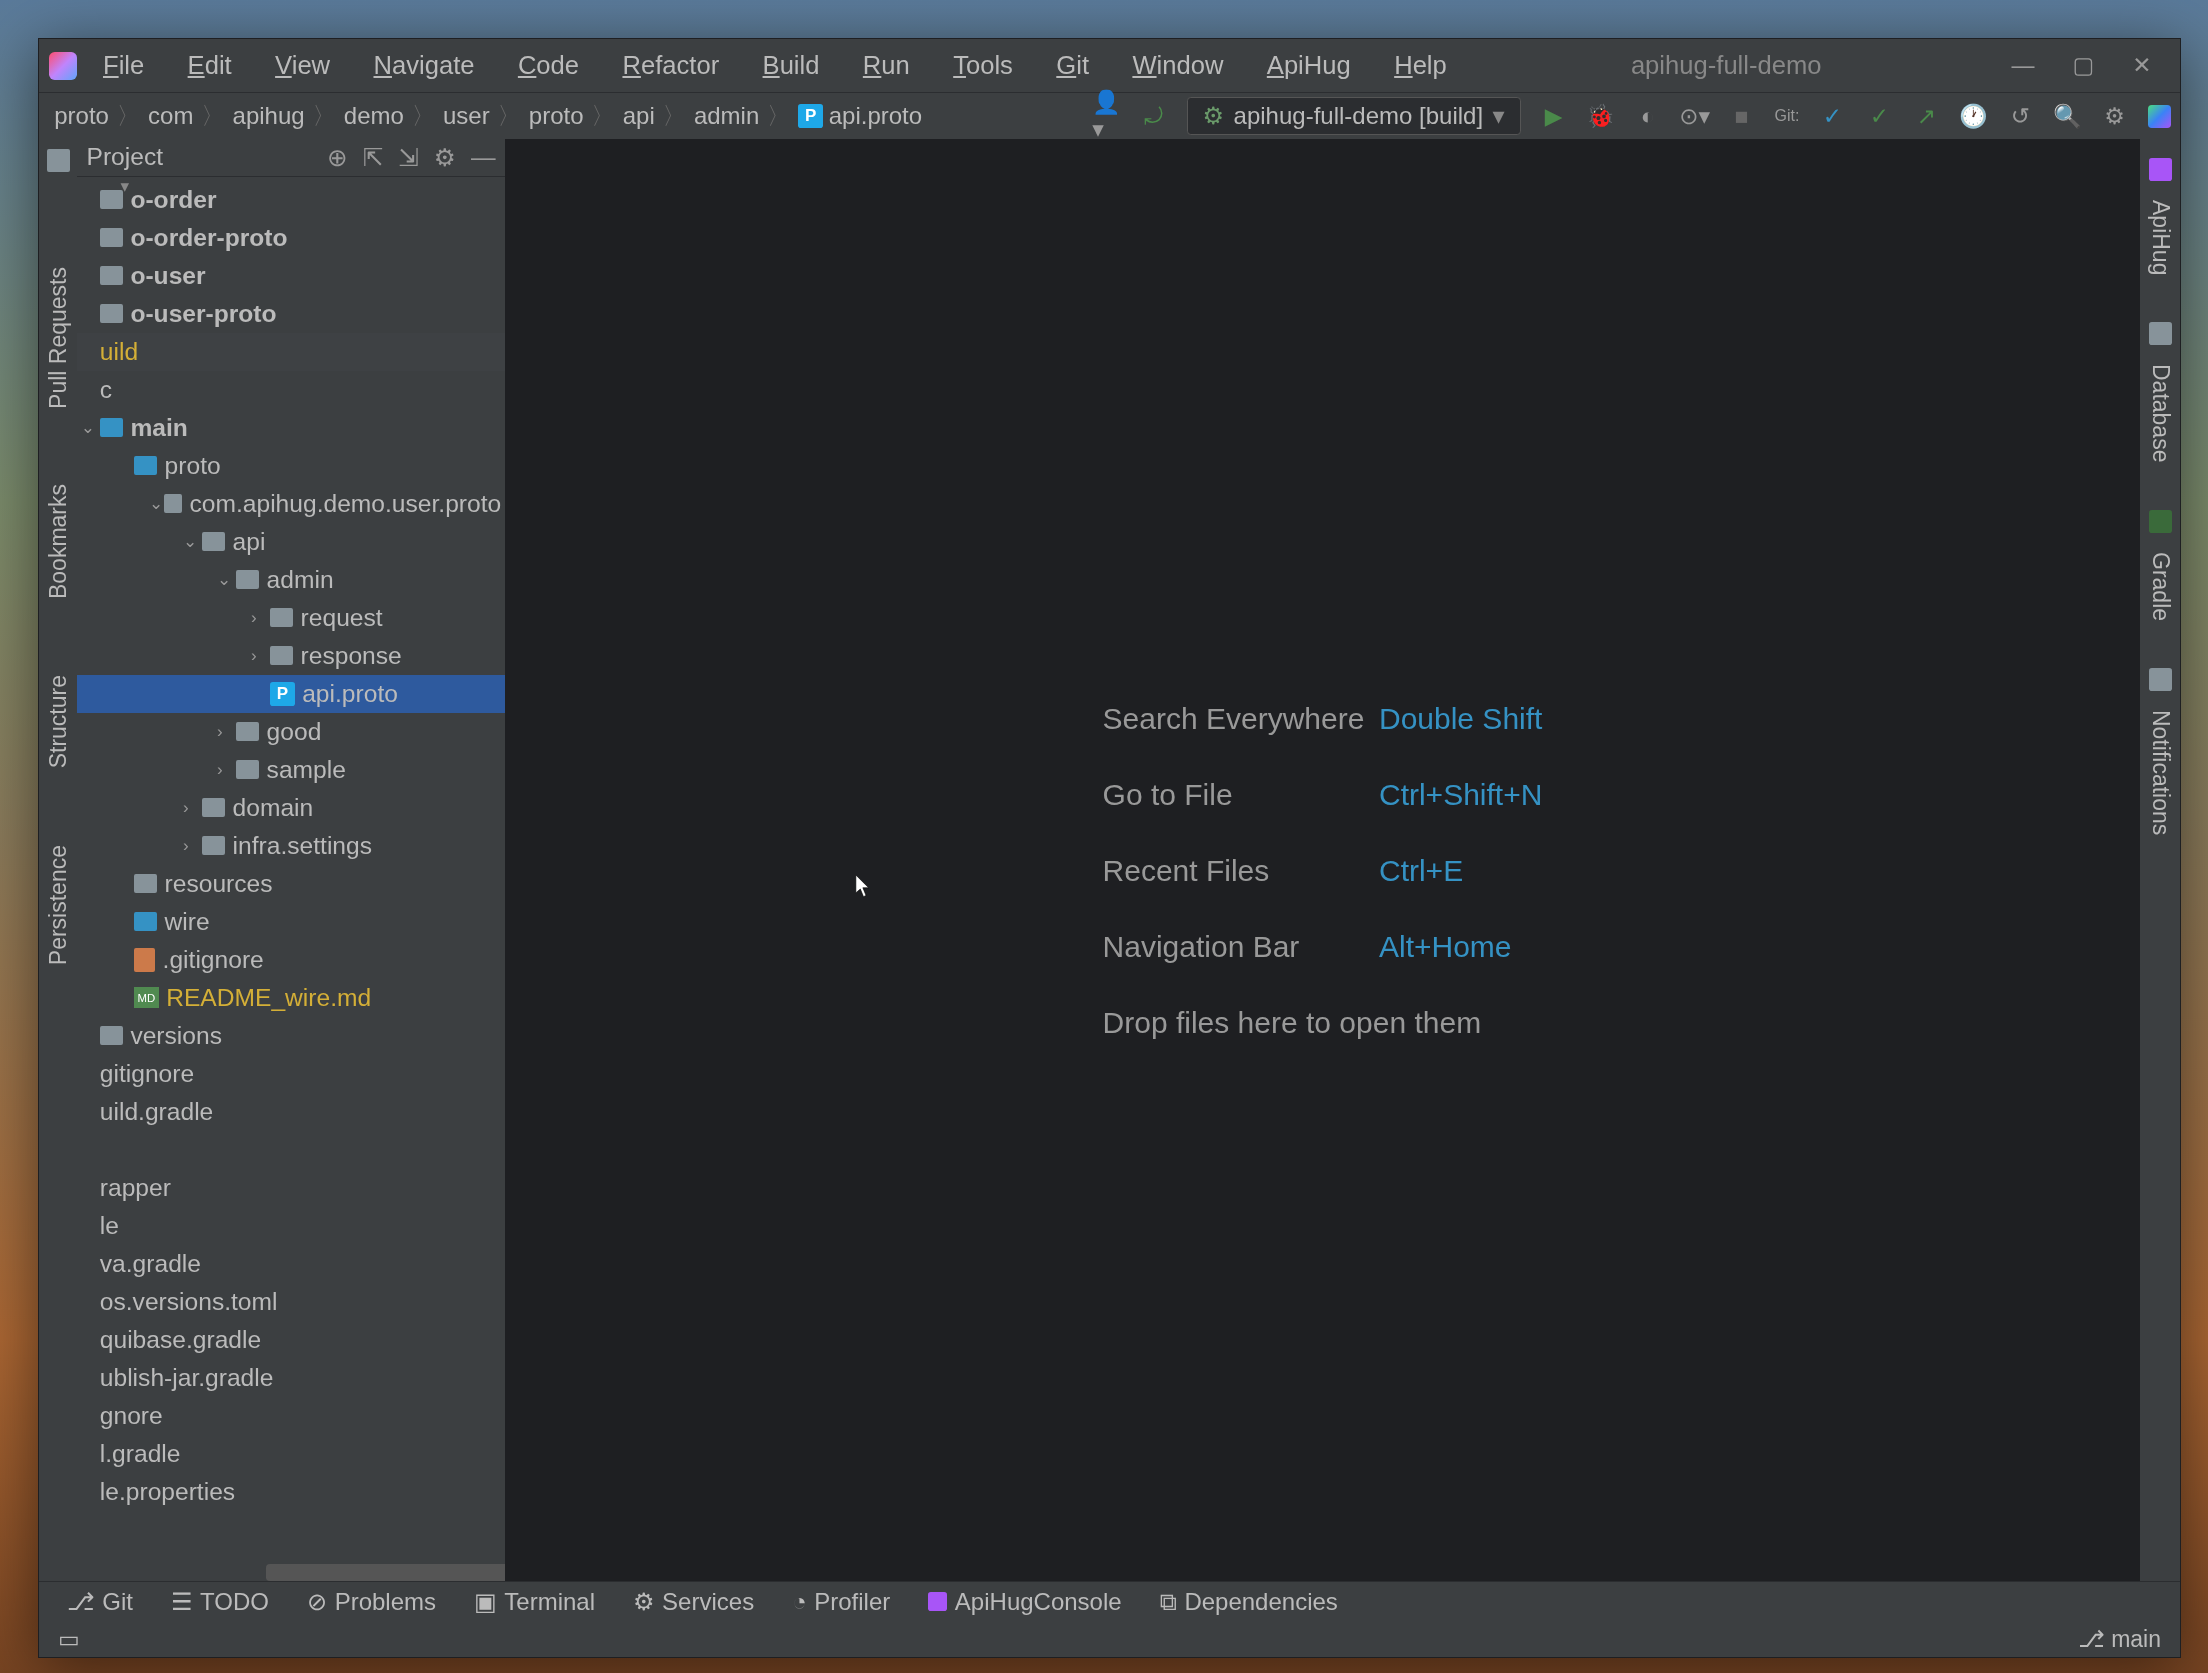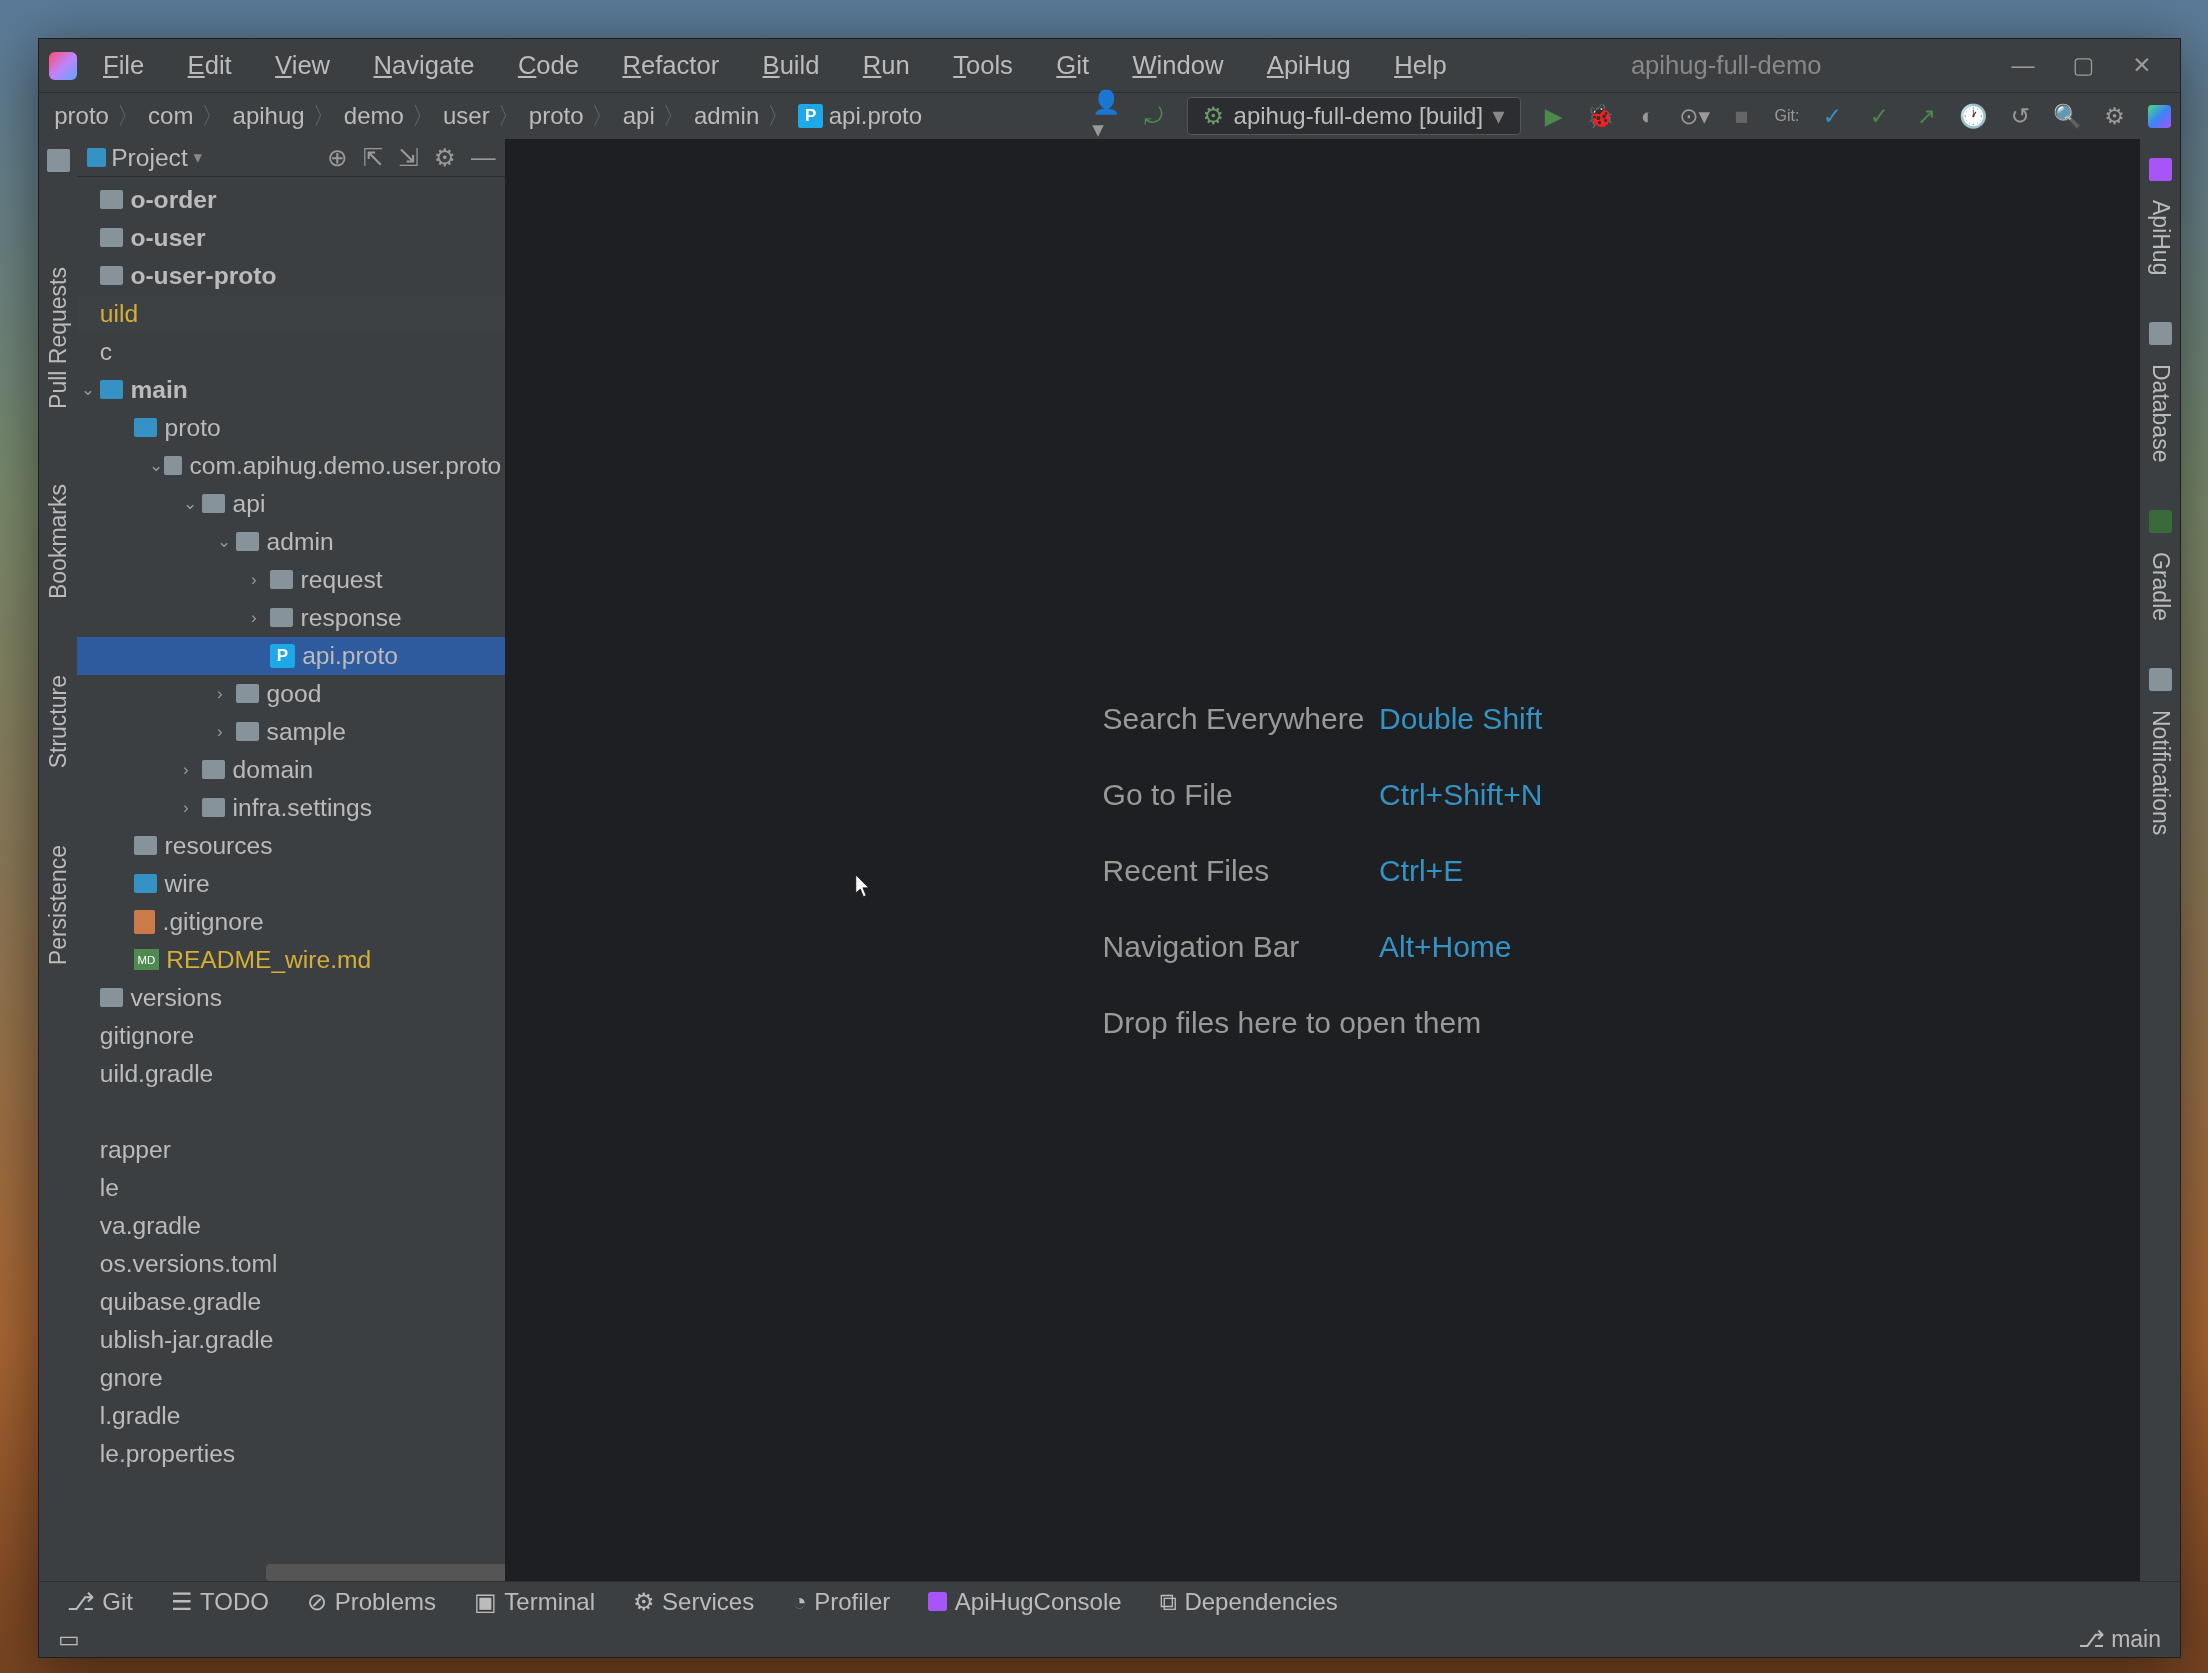--- a/index.html
+++ b/index.html
@@ -159,20 +159,21 @@
   padding: 0 9.5px;
   gap: 9.5px;
   border-bottom: 0.9px solid #2b2d30;
 }
 .panel-title {
   font-size: 24.6px;
   color: #bbbbbb;
   display: flex;
   align-items: center;
   gap: 5.7px;
+  flex-direction: column;
 }
 .panel-icons {
   margin-left: auto;
   display: flex;
   gap: 15px;
   color: #999;
 }
 .tree {
   flex: 1;
   overflow: auto;
@@ -407,20 +408,25 @@
       </div>
       <div class="tree" id="tree" style="position:relative;">
         <div class="tree-item" style="padding-left: 3.8px;">
             <span class="tree-chevron"></span>
             <span class="folder-icon "></span>
             <span class="tree-label bold">o-order</span>
           </div>
           <div class="tree-item" style="padding-left: 3.8px;">
             <span class="tree-chevron"></span>
             <span class="folder-icon "></span>
+            <span class="tree-label bold">o-order-proto</span>
+          </div>
+          <div class="tree-item" style="padding-left: 3.8px;">
+            <span class="tree-chevron"></span>
+            <span class="folder-icon "></span>
             <span class="tree-label bold">o-user</span>
           </div>
           <div class="tree-item" style="padding-left: 3.8px;">
             <span class="tree-chevron"></span>
             <span class="folder-icon "></span>
             <span class="tree-label bold">o-user-proto</span>
           </div>
           <div class="tree-item highlight" style="padding-left: 3.8px;">
             <span class="tree-chevron"></span>
             <span class="tree-label highlight-text">uild</span>

